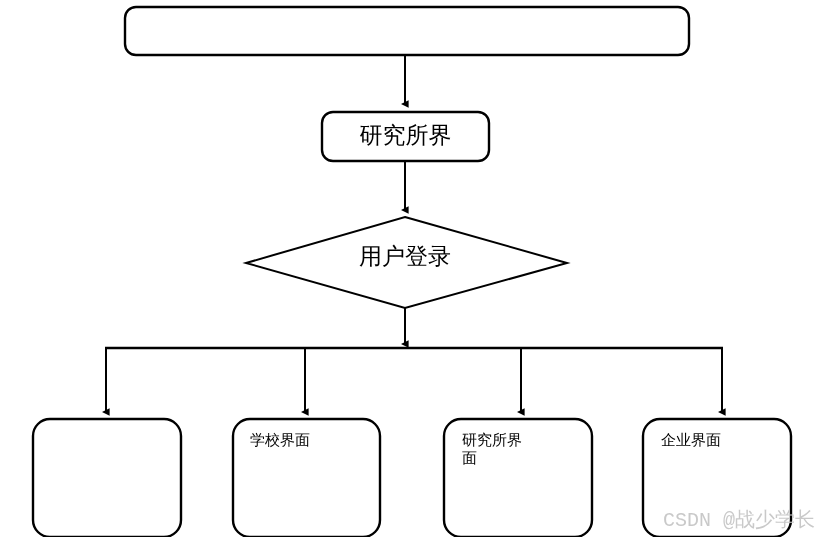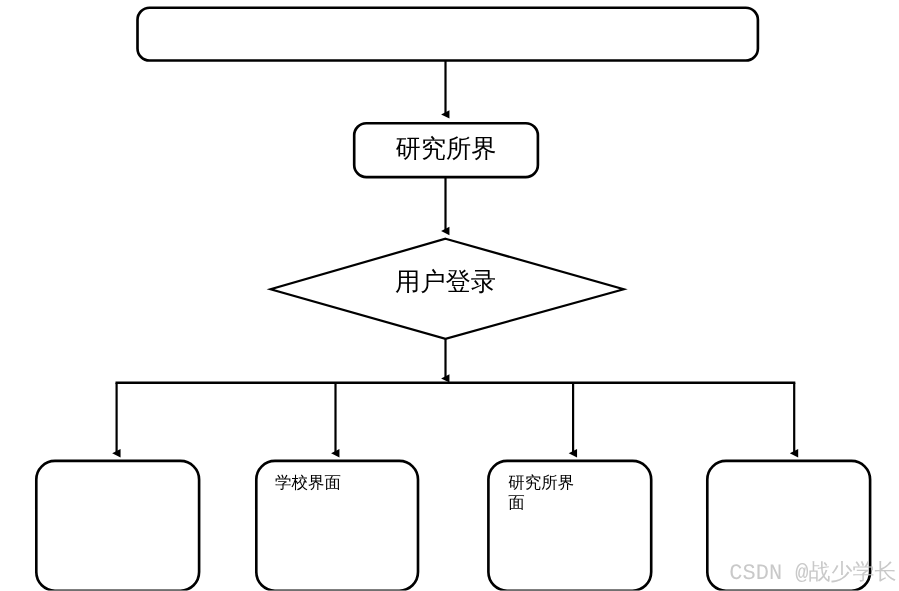--- a/index.html
+++ b/index.html
@@ -116,16 +116,17 @@
 
   <div class="node-label" id="decision-label">用户登录</div>
 
   <div class="node-label leaf-label" id="leaf0-label"></div>
 
   <div class="node-label leaf-label" id="leaf1-label">学校界面</div>
 
   <div class="node-label leaf-label" id="leaf2-label">研究所界
 面</div>
 
+  <div class="node-label leaf-label" id="leaf3-label">企业界面</div>
 
   <div id="watermark">CSDN @战少学长</div>
 
 </div>
 
 </body></html>

